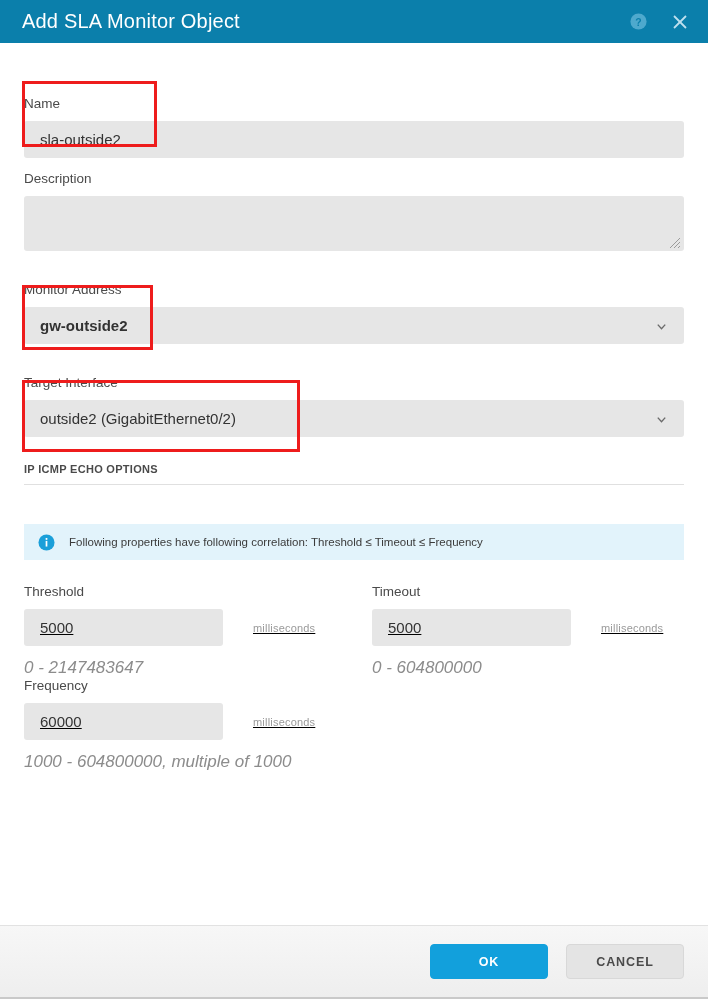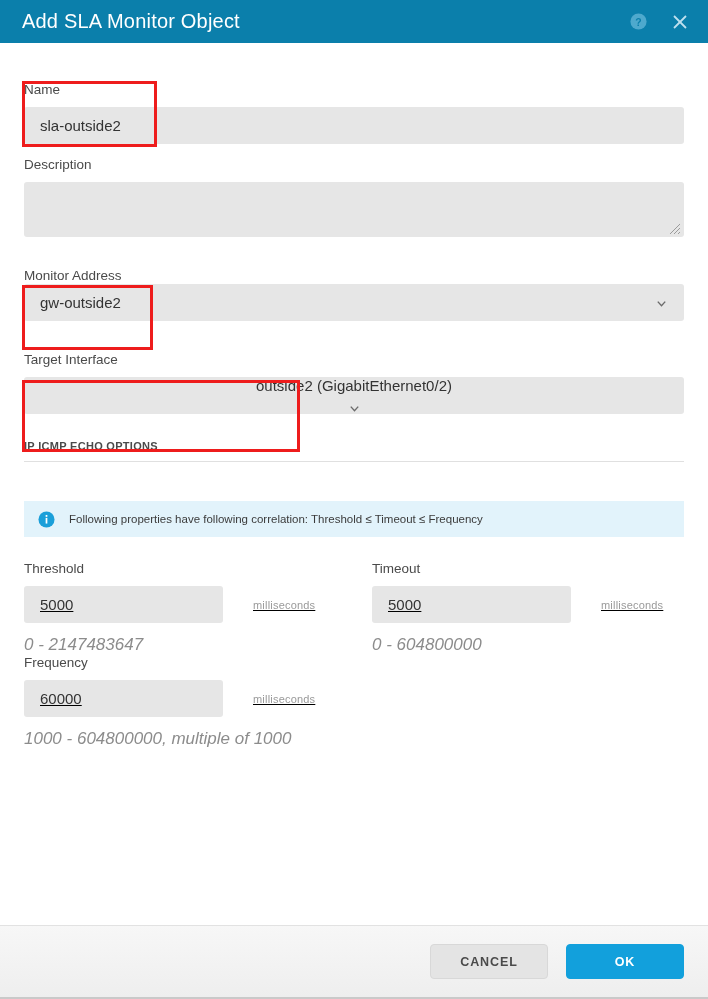--- a/index.html
+++ b/index.html
@@ -56,21 +56,21 @@
     display: flex;
     align-items: center;
     justify-content: center;
     cursor: pointer;
   }
   .help-icon svg, .close-icon svg { display: block; }
 
   
   .dialog-body {
     flex: 1 1 auto;
-    padding: 1px 24px;
+    padding: 15px 24px;
     box-sizing: border-box;
     position: relative;
     overflow: hidden;
   }
 
   .field-block { position: relative; }
 
   .field-label {
     font-size: 13.5px;
     color: #4a4a4a;
@@ -256,33 +256,33 @@
             <line x1="13" y1="3" x2="3" y2="13" stroke="#9b9b9b" stroke-width="1"></line>
             <line x1="13" y1="7" x2="7" y2="13" stroke="#9b9b9b" stroke-width="1"></line>
             <line x1="13" y1="11" x2="11" y2="13" stroke="#9b9b9b" stroke-width="1"></line>
           </svg>
         </span>
       </div>
     </div>
 
     <div class="field-block" style="margin-top:31px;">
       <div class="field-label">Monitor Address</div>
-      <div class="select-box" style="margin-top:0;">
+      <div class="select-box" style="margin-top:9px;font-weight:bold;">
         <span>gw-outside2</span>
         <span class="chevron">
           <svg viewBox="0 0 14 14" width="13" height="13">
             <polyline points="3,5 7,9.5 11,5" fill="none" stroke="#6b6b6b" stroke-width="1.5"></polyline>
           </svg>
         </span>
       </div>
     </div>
 
     <div class="field-block" style="margin-top:31px;">
       <div class="field-label">Target Interface</div>
-      <div class="select-box" style="margin-top:9px;flex-direction:column;">
+      <div class="select-box" style="margin-top:9px;">
         <span>outside2 (GigabitEthernet0/2)</span>
         <span class="chevron">
           <svg viewBox="0 0 14 14" width="13" height="13">
             <polyline points="3,5 7,9.5 11,5" fill="none" stroke="#6b6b6b" stroke-width="1.5"></polyline>
           </svg>
         </span>
       </div>
     </div>
 
     <div class="section-head" style="margin-top:26px;">IP ICMP ECHO OPTIONS</div>
@@ -325,21 +325,21 @@
           <div class="unit-label">milliseconds</div>
         </div>
         <div class="range-hint" style="margin-top:12px;">1000 - 604800000, multiple of 1000</div>
       </div>
     </div>
 
 
   </div>
 
   <div class="dialog-footer">
+    <div class="btn btn-ok">OK</div>
     <div class="btn btn-cancel">CANCEL</div>
-    <div class="btn btn-ok">OK</div>
   </div>
 
   <div class="annot" style="left:22px; top:81px; width:135px; height:66px;"></div>
   <div class="annot" style="left:22px; top:285px; width:131px; height:65px;"></div>
   <div class="annot" style="left:22px; top:380px; width:278px; height:72px;"></div>
 
 </div>
 
 </body></html>

